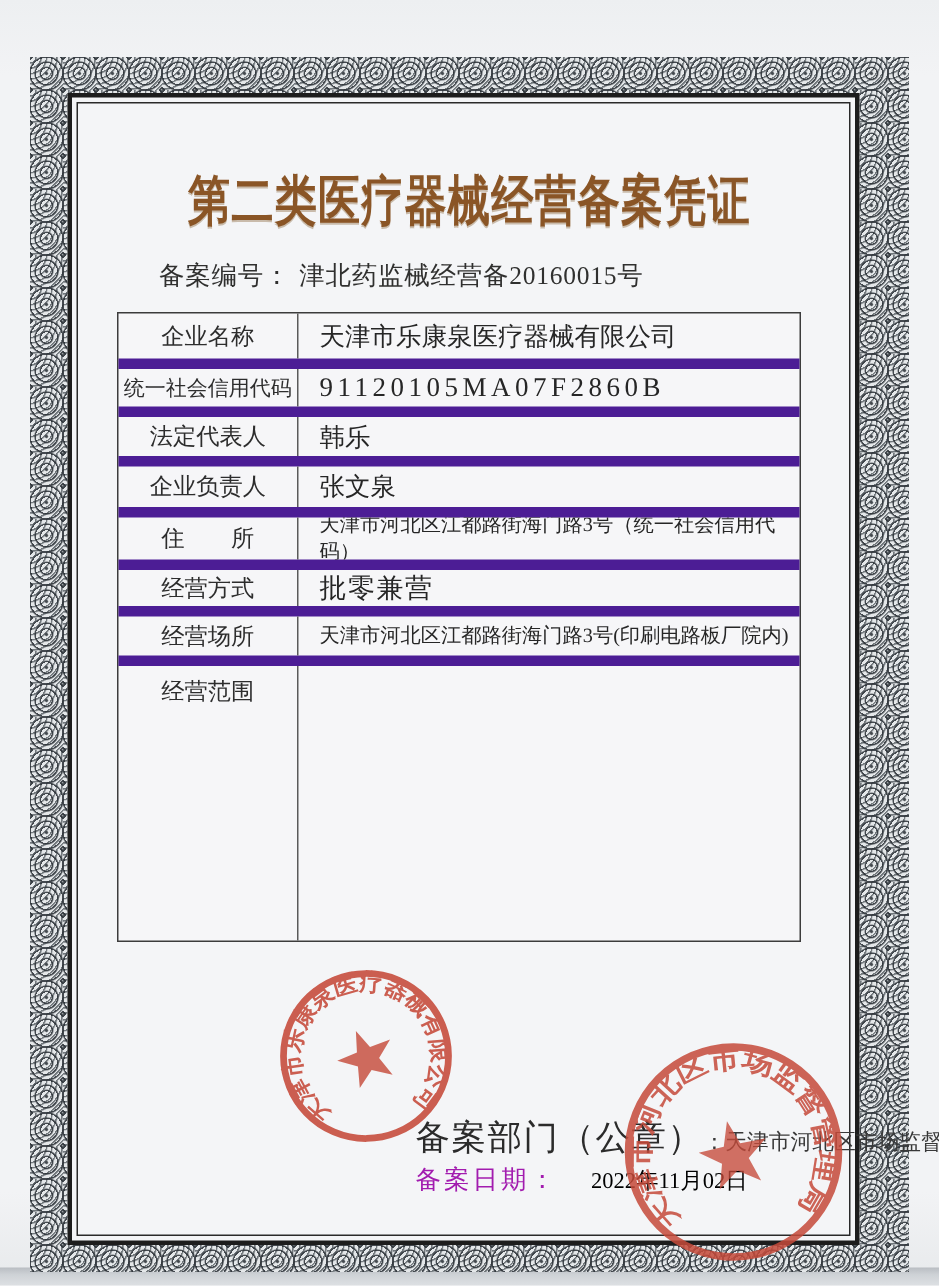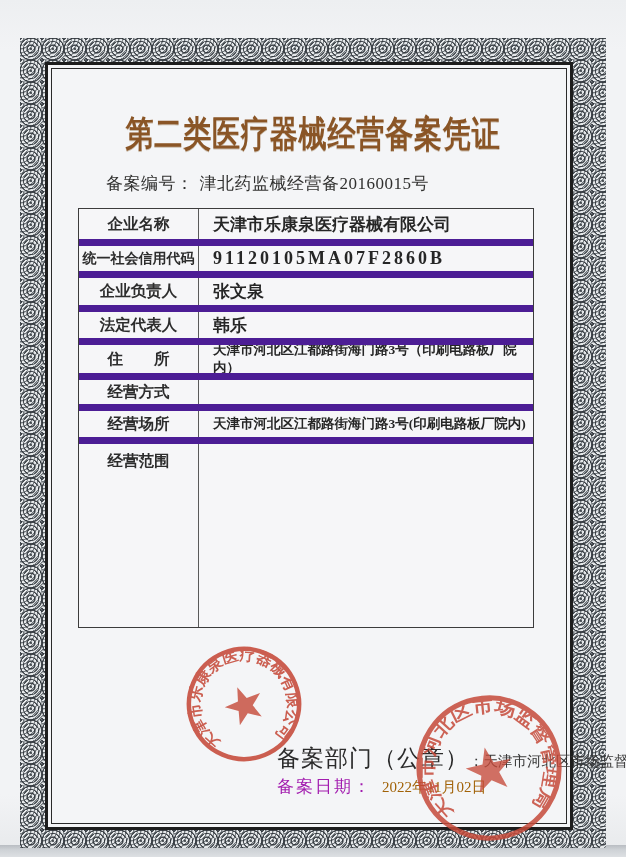--- a/index.html
+++ b/index.html
@@ -53,21 +53,21 @@
   .record-line{
     position:absolute;left:106px;top:172px;font-size:17px;letter-spacing:.5px;
     color:#30302f;white-space:nowrap;
   }
   .record-line .num{margin-left:6px;}
   
   .table{
     position:absolute;left:78px;top:208px;width:456px;
     box-sizing:border-box;border:1.5px solid #3c3c3c;background:rgba(246,247,248,.6);
   }
-  .row{display:flex;box-sizing:border-box;font-weight:bold;}
+  .row{display:flex;box-sizing:border-box;}
   .row + .row{border-top:7px solid #4c1d95;}
   .cell{box-sizing:border-box;}
   .lbl{
     width:120px;flex:0 0 120px;border-right:1px solid #5a5a5a;
     display:flex;align-items:center;justify-content:center;
     font-size:15.5px;color:#2d2d2d;text-align:center;
   }
   .lbl.small{font-size:14px;}
   .val{
     flex:1;display:flex;align-items:center;
@@ -81,21 +81,21 @@
   .val.addr{font-size:13.5px;}
   .val.mode{font-size:18px;letter-spacing:1px;}
   .val.wrap{white-space:pre;line-height:21px;font-size:15.5px;}
   .val.scope{white-space:pre;line-height:23.3px;font-size:14px;padding-top:6px;}
   
   .dept-line{position:absolute;left:277px;top:743px;white-space:nowrap;}
   .dept-line .flabel{font-size:23px;letter-spacing:1px;color:#2b2b2b;}
   .dept-line .fvalue{font-size:14.5px;color:#383838;}
   .date-line{position:absolute;left:277px;top:775px;white-space:nowrap;}
   .date-line .flabel{font-size:17px;letter-spacing:2px;color:#a21caf;}
-  .date-line .fvalue{font-size:15px;color:#a16207;margin-left:10px;}
+  .date-line .fvalue{font-size:15px;color:#000000;margin-left:22px;}
   
   .stamp{position:absolute;opacity:.88;}
   .stamp-company{left:174px;top:634px;width:140px;height:140px;}
   .stamp-authority{left:404px;top:683px;width:170px;height:170px;opacity:.85;}
   .stamp-ring{fill:none;stroke:var(--stamp-red);}
   .stamp-star{fill:var(--stamp-red);opacity:.92;}
   .stamp-text{fill:var(--stamp-red);font-family:"Liberation Serif","DejaVu Serif",serif;font-weight:bold;}
 </style>
 </head>
 <body>
@@ -117,34 +117,35 @@
 
   <div class="table">
     <div class="row" style="height:30px">
       <div class="cell lbl">企业名称</div>
       <div class="cell val">天津市乐康泉医疗器械有限公司</div>
     </div>
     <div class="row" style="height:32px">
       <div class="cell lbl small">统一社会信用代码</div>
       <div class="cell val code">91120105MA07F2860B</div>
     </div>
+    <div class="row" style="height:33px">
+      <div class="cell lbl">法定代表人</div>
+      <div class="cell val">韩乐</div>
+    </div>
     <div class="row" style="height:34px">
       <div class="cell lbl">企业负责人</div>
       <div class="cell val">张文泉</div>
     </div>
-    <div class="row" style="height:33px">
-      <div class="cell lbl">法定代表人</div>
-      <div class="cell val">韩乐</div>
-    </div>
     <div class="row" style="height:35px">
       <div class="cell lbl">住　　所</div>
-      <div class="cell val addr">天津市河北区江都路街海门路3号（印刷电路板厂院内）</div>
+      <div class="cell val addr">天津市河北区江都路街海门路3号（统一社会信用代码）</div>
     </div>
     <div class="row" style="height:31px">
       <div class="cell lbl">经营方式</div>
+      <div class="cell val mode">批零兼营</div>
     </div>
     <div class="row" style="height:33px">
       <div class="cell lbl">经营场所</div>
       <div class="cell val addr">天津市河北区江都路街海门路3号(印刷电路板厂院内)</div>
     </div>
     <div class="row top" style="height:190px">
       <div class="cell lbl">经营范围</div>
     </div>
   </div>
 

